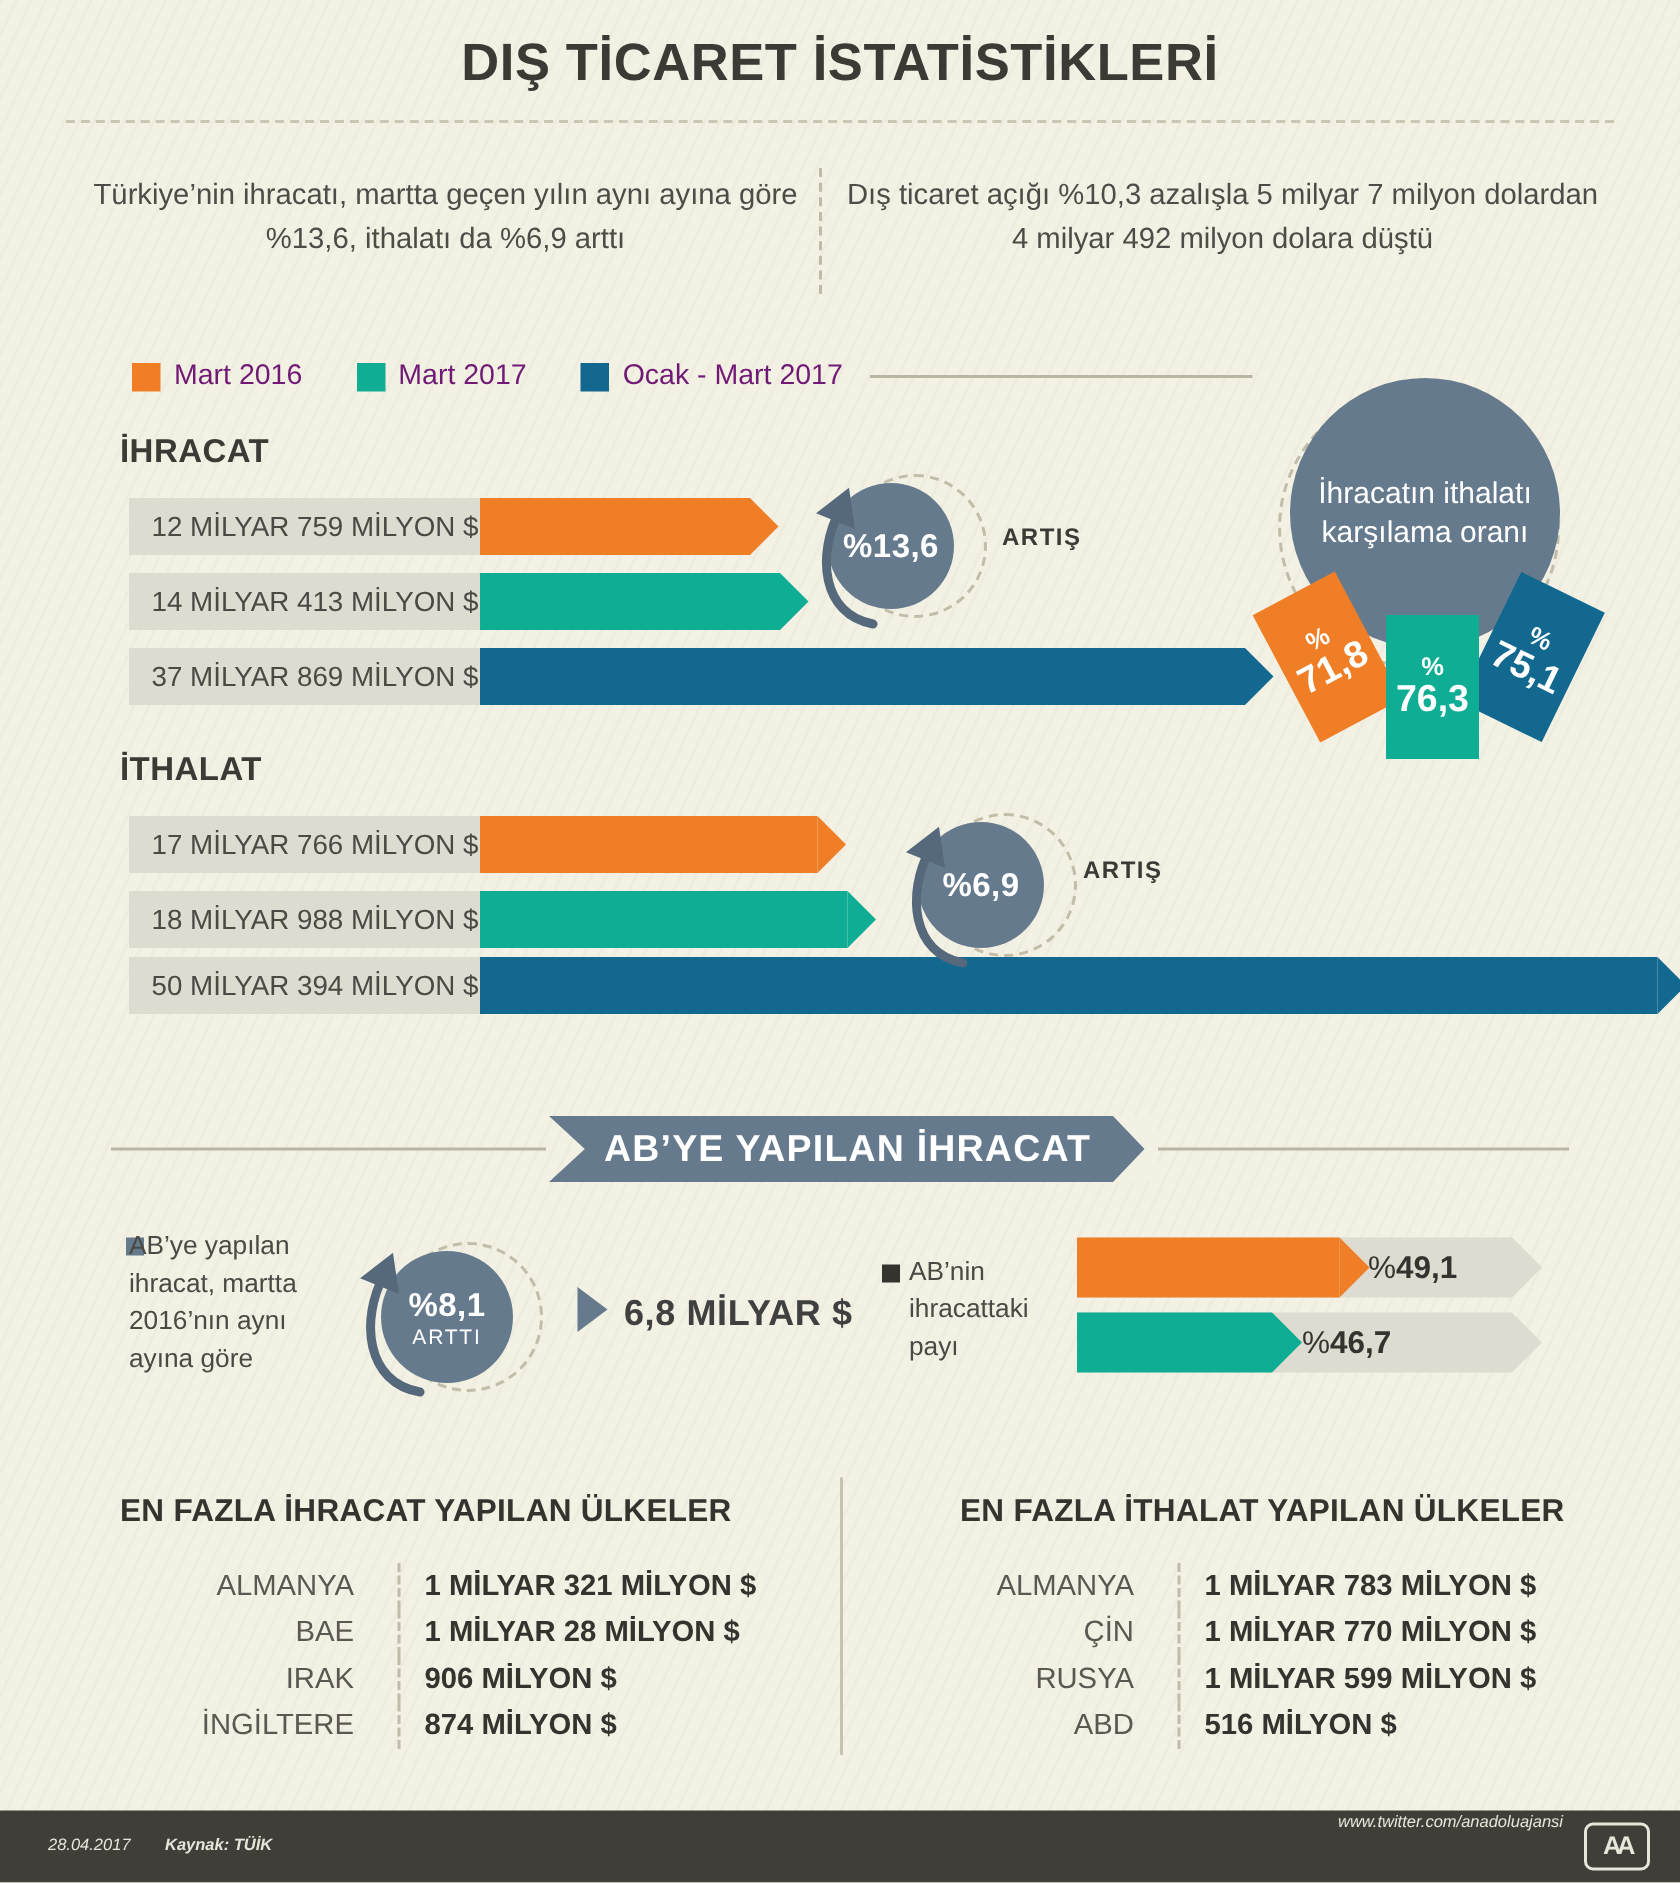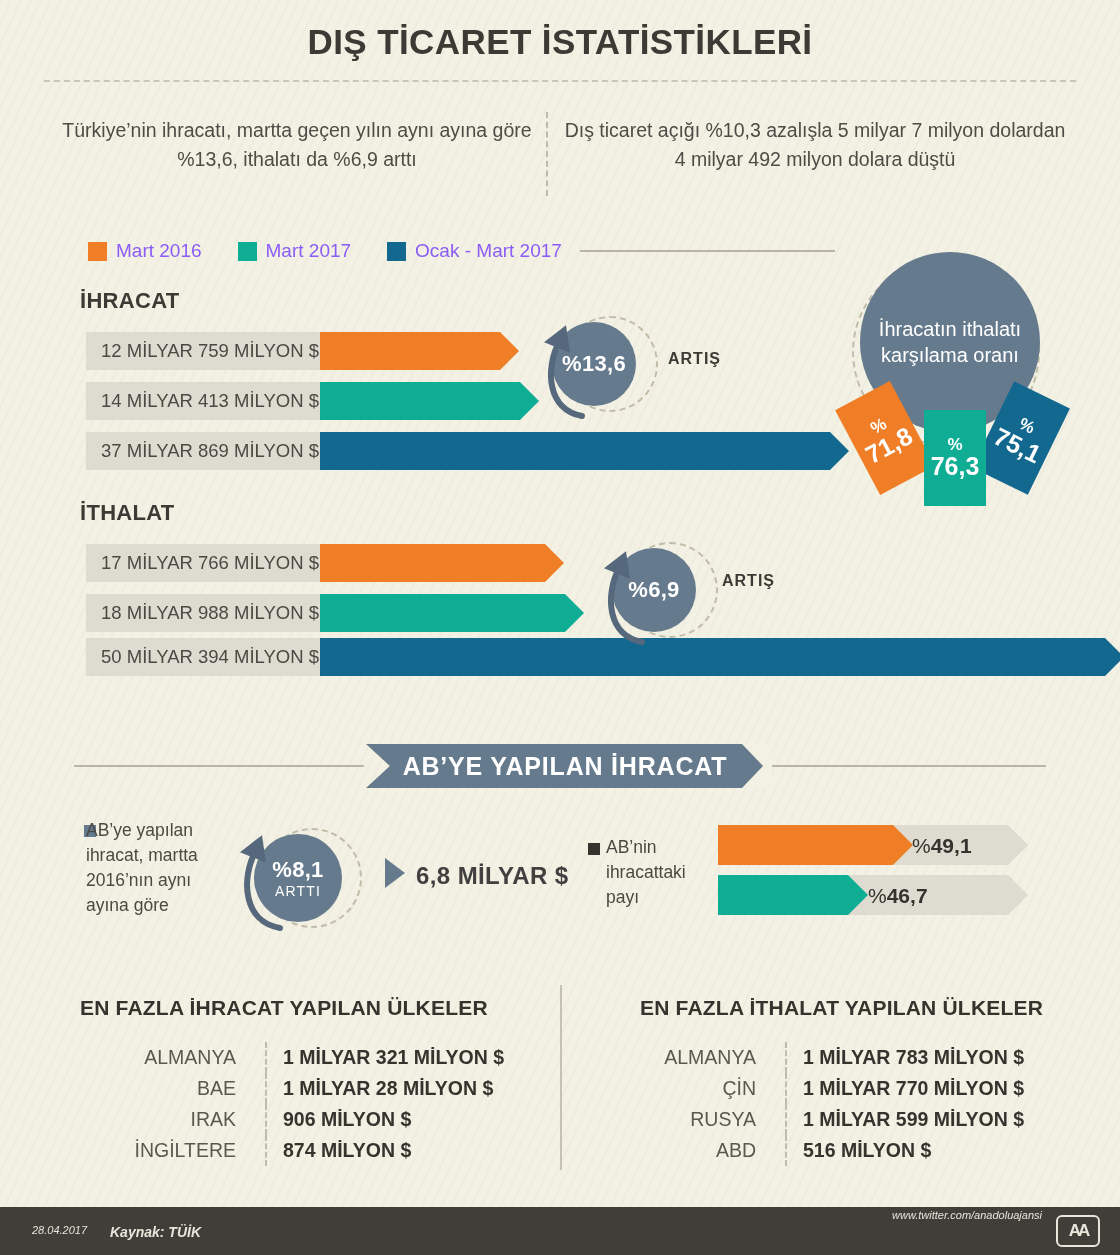--- a/index.html
+++ b/index.html
@@ -39,21 +39,21 @@
   #intro-right{ left:560px; width:510px; }
   #intro-divider{
     position:absolute; left:546px; top:112px; width:0; height:84px;
     border-left:2px dashed #bdbaa8;
   }
 
   
   #legend{ position:absolute; top:240px; left:88px; display:flex; align-items:center; }
   .legend-item{ display:flex; align-items:center; margin-right:36px; }
   .legend-sw{ width:19px; height:19px; margin-right:9px; }
-  .legend-lb{ font-size:19px; color:#8b5cf6; }
+  .legend-lb{ font-size:19px; color:#701a75; }
   #legend-rule{
     position:absolute; top:250px; left:580px; width:255px; height:0;
     border-top:2px solid #b9b6a4;
   }
 
   
   .sec-title{
     position:absolute; font-size:22px; font-weight:bold; color:#3b3a35;
     letter-spacing:0.3px;
   }
@@ -205,21 +205,21 @@
   .tbl-value{
     padding-left:16px; font-size:19.5px; font-weight:bold; color:#35332e;
   }
 
   
   #footer{
     position:absolute; left:0; bottom:0; width:1120px; height:48px;
     background:#3f3e38; color:#e8e6da;
   }
   #footer-date{ position:absolute; left:32px; top:17px; font-size:11px; font-style:italic; }
-  #footer-source{ position:absolute; left:110px; top:17px; font-size:14px; font-style:italic; font-weight:bold;}
+  #footer-source{ position:absolute; left:110px; top:17px; font-size:11px; font-style:italic; font-weight:bold;}
   #footer-twitter{ position:absolute; right:78px; top:2px; font-size:11px; font-style:italic;margin-left:28px; }
   #footer-logo{
     position:absolute; right:20px; top:8px; width:44px; height:32px;
     border:2px solid #e8e6da; border-radius:6px;
     display:flex; align-items:center; justify-content:center;
     font-size:17px; font-weight:bold; letter-spacing:-3px; color:#e8e6da;
   }
 </style>
 </head>
 <body>

